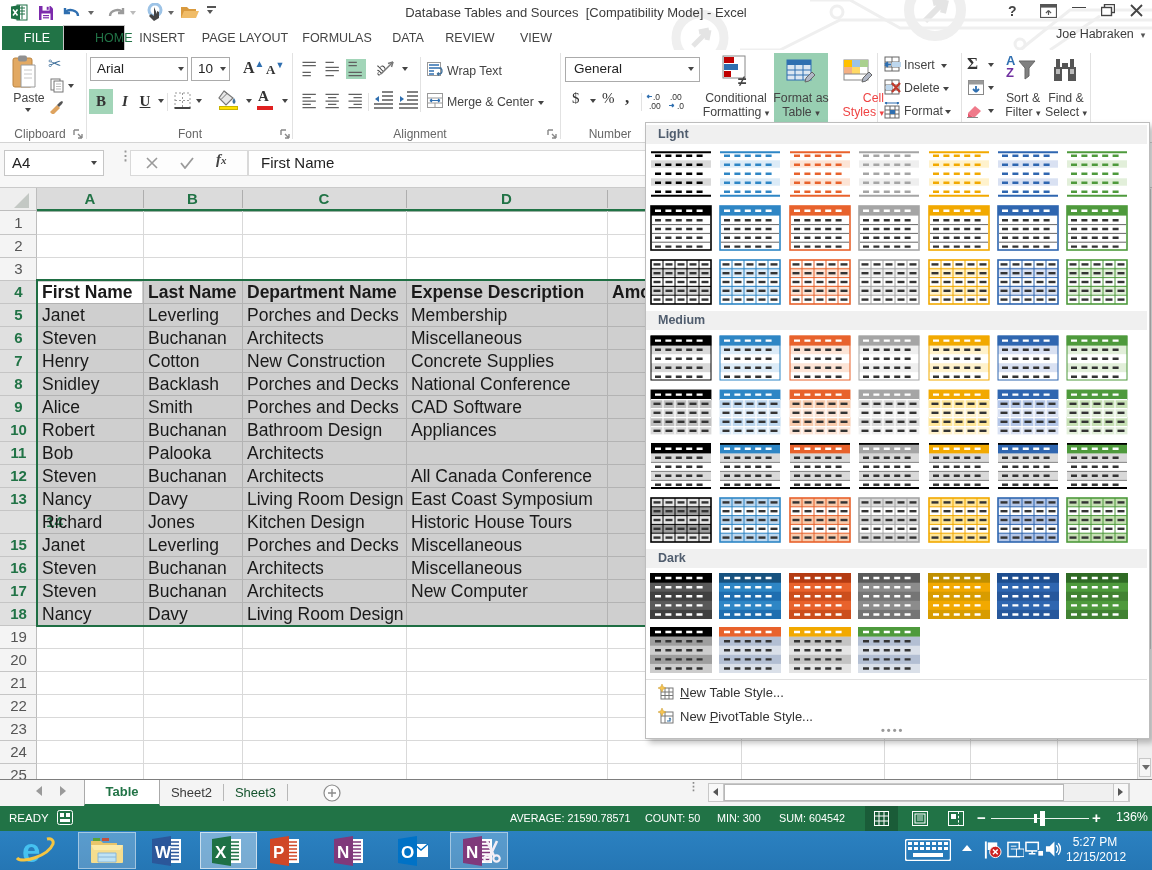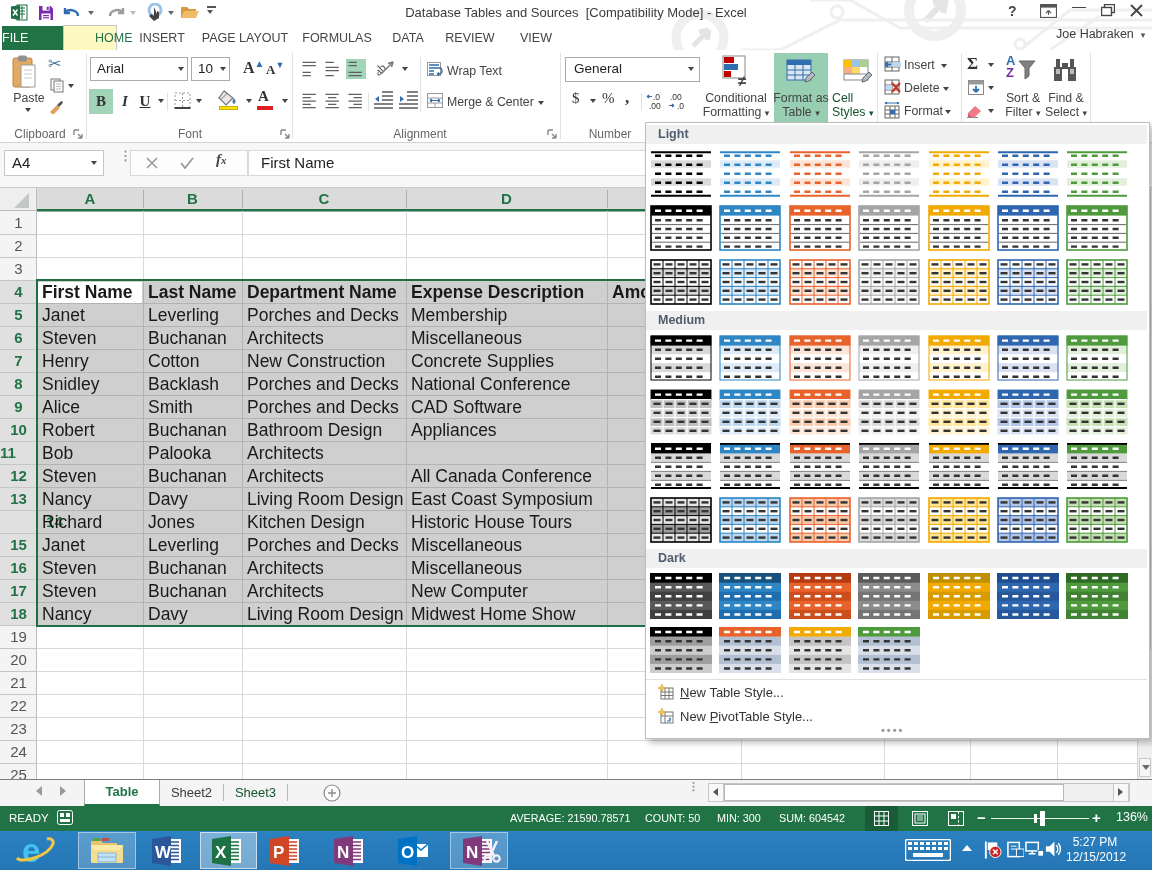--- a/index.html
+++ b/index.html
@@ -67,22 +67,22 @@
     </svg>
     <div style="position:absolute;left:1072px;top:-2px;font:14px 'Liberation Sans',sans-serif;color:#444;z-index:2;">—</div>
     <svg style="position:absolute;left:1101px;top:4px;z-index:2;" width="14" height="13" viewBox="0 0 14 13">
       <rect x="3.5" y="0.5" width="10" height="8" fill="#fff" stroke="#444" stroke-width="1.4"></rect>
       <rect x="0.5" y="3.5" width="10" height="8" fill="#fff" stroke="#444" stroke-width="1.4"></rect>
     </svg>
     <svg style="position:absolute;left:1130px;top:4px;z-index:2;" width="13" height="13" viewBox="0 0 13 13">
       <path d="M1 1 L12 12 M12 1 L1 12" stroke="#444" stroke-width="1.8"></path>
     </svg>
 <div style="position:absolute;left:0;top:25px;width:1152px;height:25px;background:transparent;"></div>
-    <div style="position:absolute;left:2px;top:26px;width:70px;height:24px;background:#217346;color:#fff;font:12.5px 'Liberation Sans',sans-serif;line-height:24px;z-index:2;">FILE</div>
-    <div style="position:absolute;left:63px;top:25px;width:54px;height:25px;background:#fef9c3;border:1px solid #c6c6c6;border-bottom:none;box-sizing:border-box;color:#217346;font:12.5px 'Liberation Sans',sans-serif;text-align:center;line-height:24px;z-index:2;padding-left:31px;">HOME</div>
+    <div style="position:absolute;left:2px;top:26px;width:70px;height:24px;background:#217346;color:#fff;font:12.5px 'Liberation Sans',sans-serif;text-align:center;line-height:24px;z-index:2;">FILE</div>
+    <div style="position:absolute;left:63px;top:25px;width:62px;height:25px;background:#000000;border:1px solid #c6c6c6;border-bottom:none;box-sizing:border-box;color:#217346;font:12.5px 'Liberation Sans',sans-serif;text-align:center;line-height:24px;z-index:2;padding-left:31px;">HOME</div>
     <div style="position:absolute;left:92px;top:25px;width:140px;height:25px;color:#444;font:12.5px 'Liberation Sans',sans-serif;text-align:center;line-height:26px;z-index:1;">INSERT</div>
     <div style="position:absolute;left:175px;top:25px;width:140px;height:25px;color:#444;font:12.5px 'Liberation Sans',sans-serif;text-align:center;line-height:26px;z-index:1;">PAGE LAYOUT</div>
     <div style="position:absolute;left:267px;top:25px;width:140px;height:25px;color:#444;font:12.5px 'Liberation Sans',sans-serif;text-align:center;line-height:26px;z-index:1;">FORMULAS</div>
     <div style="position:absolute;left:338px;top:25px;width:140px;height:25px;color:#444;font:12.5px 'Liberation Sans',sans-serif;text-align:center;line-height:26px;z-index:1;">DATA</div>
     <div style="position:absolute;left:400px;top:25px;width:140px;height:25px;color:#444;font:12.5px 'Liberation Sans',sans-serif;text-align:center;line-height:26px;z-index:1;">REVIEW</div>
     <div style="position:absolute;left:466px;top:25px;width:140px;height:25px;color:#444;font:12.5px 'Liberation Sans',sans-serif;text-align:center;line-height:26px;z-index:1;">VIEW</div>
     <div style="position:absolute;left:1056px;top:27px;width:90px;font:12.5px 'Liberation Sans',sans-serif;color:#3c3c3c;z-index:2;">Joe Habraken&nbsp; <span style="font-size:9px;color:#555;">▾</span></div>
 <div style="position:absolute;left:0;top:50px;width:1152px;height:93px;background:#fff;border-bottom:1px solid #d4d4d4;box-sizing:border-box;"></div>
     <div style="position:absolute;left:86px;top:53px;width:1px;height:86px;background:#e2e2e2;"></div>
     <div style="position:absolute;left:292px;top:53px;width:1px;height:86px;background:#e2e2e2;"></div>
@@ -244,21 +244,21 @@
     <svg style="position:absolute;left:843px;top:56px;" width="30" height="32" viewBox="0 0 30 32">
       <rect x="1" y="4" width="24" height="20" fill="#fff" stroke="#888"></rect>
       <rect x="1" y="4" width="8" height="7" fill="#ffc000"></rect>
       <rect x="9" y="4" width="8" height="7" fill="#9bc2e6"></rect>
       <rect x="17" y="4" width="8" height="7" fill="#a9d08e"></rect>
       <rect x="1" y="11" width="8" height="7" fill="#f4b084"></rect>
       <rect x="9" y="11" width="8" height="7" fill="#ffd966"></rect>
       <line x1="1" y1="18" x2="25" y2="18" stroke="#888"></line>
       <path d="M20 22 l6 -6 3 3 -6 6 -4 1 z" fill="#b0b7c6" stroke="#666"></path>
     </svg>
-    <div style="position:absolute;left:832px;top:91px;width:52px;text-align:left;font:12.3px 'Liberation Sans',sans-serif;color:#14532d;">Cell<br>Styles <span style="font-size:9px;">▾</span></div>
+    <div style="position:absolute;left:832px;top:91px;width:52px;text-align:right;font:12.3px 'Liberation Sans',sans-serif;color:#ef4444;">Cell<br>Styles <span style="font-size:9px;">▾</span></div>
     <svg style="position:absolute;left:884px;top:56px;" width="18" height="17" viewBox="0 0 18 17">
       <rect x="1" y="1" width="14" height="14" fill="#fff" stroke="#666"></rect>
       <line x1="1" y1="6" x2="15" y2="6" stroke="#666"></line>
       <line x1="1" y1="11" x2="15" y2="11" stroke="#666"></line>
       <line x1="8" y1="1" x2="8" y2="15" stroke="#666"></line>
       <rect x="8" y="6" width="9" height="5" fill="#bdd7ee"></rect>
       <path d="M7 8.5 l-6 0 M1 8.5 l3 -2.2 M1 8.5 l3 2.2" stroke="#2f6fb0" stroke-width="2" fill="none"></path>
     </svg>
     <div style="position:absolute;left:904px;top:58px;font:12.3px 'Liberation Sans',sans-serif;color:#444;">Insert</div>
     <div style="position:absolute;left:941px;top:64px;width:0;height:0;border-left:3.5px solid transparent;border-right:3.5px solid transparent;border-top:4px solid #444;"></div>
@@ -377,21 +377,21 @@
       <div style="position:absolute;left:37px;top:207.0px;width:1100px;height:1px;background:#b3b3b3;"></div>
       <div style="position:absolute;left:0;top:184.0px;width:37px;height:23.0px;font:bold 15px 'Liberation Sans',sans-serif;color:#217346;text-align:center;line-height:23.0px;">8</div>
       <div style="position:absolute;left:0;top:230.0px;width:37px;height:1px;background:#c5c5c5;"></div>
       <div style="position:absolute;left:37px;top:230.0px;width:1100px;height:1px;background:#b3b3b3;"></div>
       <div style="position:absolute;left:0;top:207.0px;width:37px;height:23.0px;font:bold 15px 'Liberation Sans',sans-serif;color:#217346;text-align:center;line-height:23.0px;">9</div>
       <div style="position:absolute;left:0;top:253.0px;width:37px;height:1px;background:#c5c5c5;"></div>
       <div style="position:absolute;left:37px;top:253.0px;width:1100px;height:1px;background:#b3b3b3;"></div>
       <div style="position:absolute;left:0;top:230.0px;width:37px;height:23.0px;font:bold 15px 'Liberation Sans',sans-serif;color:#217346;text-align:center;line-height:23.0px;">10</div>
       <div style="position:absolute;left:0;top:276.0px;width:37px;height:1px;background:#c5c5c5;"></div>
       <div style="position:absolute;left:37px;top:276.0px;width:1100px;height:1px;background:#b3b3b3;"></div>
-      <div style="position:absolute;left:0;top:253.0px;width:37px;height:23.0px;font:bold 15px 'Liberation Sans',sans-serif;color:#217346;text-align:left;line-height:23.0px;">11</div>
+      <div style="position:absolute;left:0;top:253.0px;width:37px;height:23.0px;font:bold 15px 'Liberation Sans',sans-serif;color:#217346;text-align:center;line-height:23.0px;">11</div>
       <div style="position:absolute;left:0;top:299.0px;width:37px;height:1px;background:#c5c5c5;"></div>
       <div style="position:absolute;left:37px;top:299.0px;width:1100px;height:1px;background:#b3b3b3;"></div>
       <div style="position:absolute;left:0;top:276.0px;width:37px;height:23.0px;font:bold 15px 'Liberation Sans',sans-serif;color:#217346;text-align:center;line-height:23.0px;">12</div>
       <div style="position:absolute;left:0;top:322.0px;width:37px;height:1px;background:#c5c5c5;"></div>
       <div style="position:absolute;left:37px;top:322.0px;width:1100px;height:1px;background:#b3b3b3;"></div>
       <div style="position:absolute;left:0;top:299.0px;width:37px;height:23.0px;font:bold 15px 'Liberation Sans',sans-serif;color:#217346;text-align:center;line-height:23.0px;">13</div>
       <div style="position:absolute;left:0;top:345.0px;width:37px;height:1px;background:#c5c5c5;"></div>
       <div style="position:absolute;left:37px;top:345.0px;width:1100px;height:1px;background:#b3b3b3;"></div>
       <div style="position:absolute;left:0;top:322.0px;width:37px;height:23.0px;font:bold 15px 'Liberation Sans',sans-serif;color:#217346;text-align:center;line-height:23.0px;margin-left:36px;">14</div>
       <div style="position:absolute;left:0;top:368.0px;width:37px;height:1px;background:#c5c5c5;"></div>
@@ -495,21 +495,20 @@
       <div style="position:absolute;left:148px;top:368.0px;width:94px;height:23.0px;font:17.5px 'Liberation Sans',sans-serif;color:#1a1a1a;line-height:24.0px;white-space:nowrap;overflow:hidden;">Buchanan</div>
       <div style="position:absolute;left:247px;top:368.0px;width:159px;height:23.0px;font:17.5px 'Liberation Sans',sans-serif;color:#1a1a1a;line-height:24.0px;white-space:nowrap;overflow:hidden;">Architects</div>
       <div style="position:absolute;left:411px;top:368.0px;width:196px;height:23.0px;font:17.5px 'Liberation Sans',sans-serif;color:#1a1a1a;line-height:24.0px;white-space:nowrap;overflow:hidden;">Miscellaneous</div>
       <div style="position:absolute;left:42px;top:391.0px;width:101px;height:23.0px;font:17.5px 'Liberation Sans',sans-serif;color:#1a1a1a;line-height:24.0px;white-space:nowrap;overflow:hidden;">Steven</div>
       <div style="position:absolute;left:148px;top:391.0px;width:94px;height:23.0px;font:17.5px 'Liberation Sans',sans-serif;color:#1a1a1a;line-height:24.0px;white-space:nowrap;overflow:hidden;">Buchanan</div>
       <div style="position:absolute;left:247px;top:391.0px;width:159px;height:23.0px;font:17.5px 'Liberation Sans',sans-serif;color:#1a1a1a;line-height:24.0px;white-space:nowrap;overflow:hidden;">Architects</div>
       <div style="position:absolute;left:411px;top:391.0px;width:196px;height:23.0px;font:17.5px 'Liberation Sans',sans-serif;color:#1a1a1a;line-height:24.0px;white-space:nowrap;overflow:hidden;">New Computer</div>
       <div style="position:absolute;left:42px;top:414.0px;width:101px;height:23.0px;font:17.5px 'Liberation Sans',sans-serif;color:#1a1a1a;line-height:24.0px;white-space:nowrap;overflow:hidden;">Nancy</div>
       <div style="position:absolute;left:148px;top:414.0px;width:94px;height:23.0px;font:17.5px 'Liberation Sans',sans-serif;color:#1a1a1a;line-height:24.0px;white-space:nowrap;overflow:hidden;">Davy</div>
       <div style="position:absolute;left:247px;top:414.0px;width:159px;height:23.0px;font:17.5px 'Liberation Sans',sans-serif;color:#1a1a1a;line-height:24.0px;white-space:nowrap;overflow:hidden;">Living Room Design</div>
-      <div style="position:absolute;left:411px;top:414.0px;width:196px;height:23.0px;font:17.5px 'Liberation Sans',sans-serif;color:#1a1a1a;line-height:24.0px;white-space:nowrap;overflow:hidden;">Midwest Home Show</div>
       <div style="position:absolute;left:36px;top:90.5px;width:1101px;height:2px;background:#1f6e43;"></div>
       <div style="position:absolute;left:36px;top:436.5px;width:1101px;height:2px;background:#1f6e43;"></div>
       <div style="position:absolute;left:36px;top:90.5px;width:2px;height:347.0px;background:#1f6e43;"></div>
       <div style="position:absolute;left:1137px;top:0;width:15px;height:591px;background:#f0f0f0;border-left:1px solid #d4d4d4;box-sizing:border-box;"></div>
       <div style="position:absolute;left:1138px;top:1px;width:13px;height:460px;background:#fff;border:1px solid #c8c8c8;box-sizing:border-box;"></div>
       <div style="position:absolute;left:1139px;top:570px;width:12px;height:19px;background:#f5f5f5;border:1px solid #c8c8c8;box-sizing:border-box;"></div>
       <div style="position:absolute;left:1141.5px;top:577px;width:0;height:0;border-left:4px solid transparent;border-right:4px solid transparent;border-top:5px solid #6a6a6a;"></div>
     </div>
 <div style="position:absolute;left:0;top:779px;width:1152px;height:27px;background:#f4f4f4;border-top:1px solid #7d7d7d;box-sizing:border-box;"></div>
     <div style="position:absolute;left:36px;top:786px;width:0;height:0;border-top:5px solid transparent;border-bottom:5px solid transparent;border-right:6px solid #9a9a9a;"></div>

